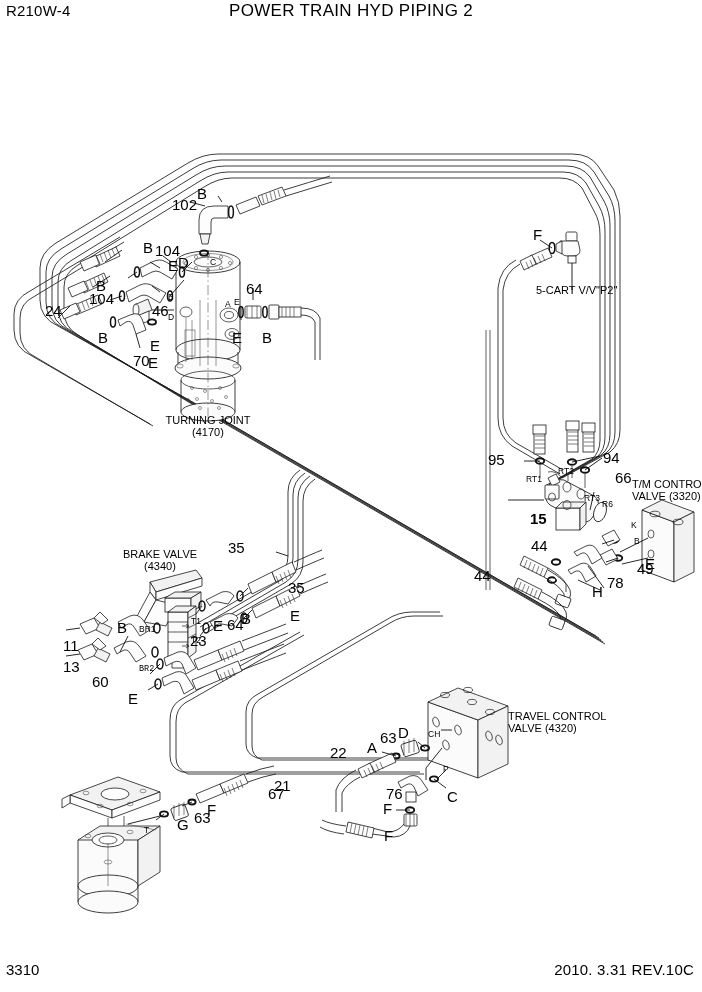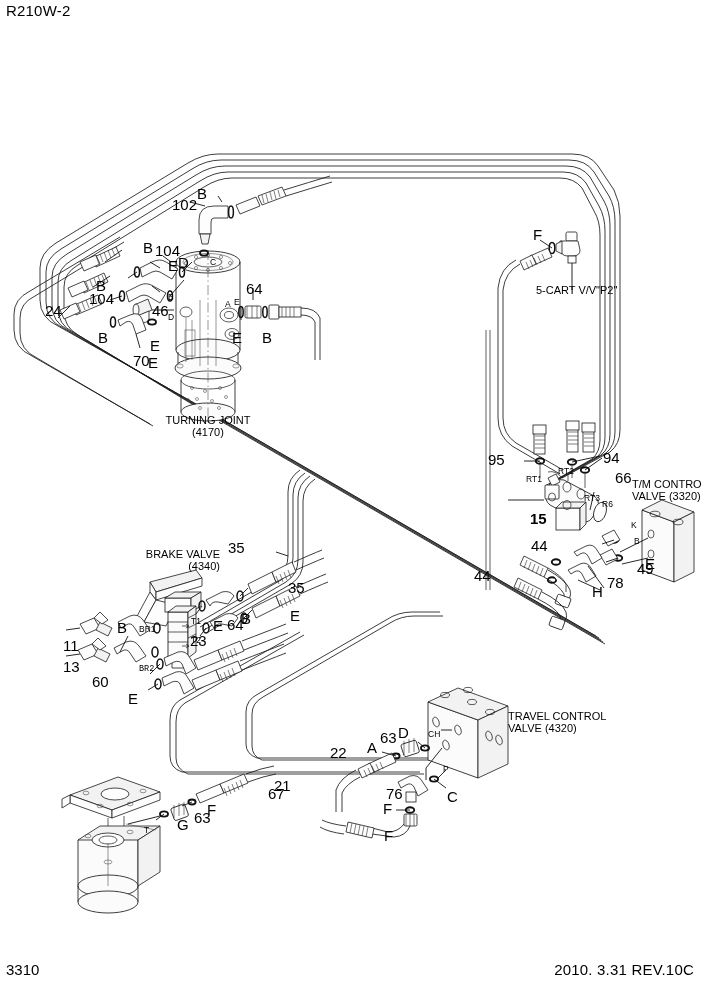--- a/index.html
+++ b/index.html
@@ -39,21 +39,22 @@
   .oringsm{fill:none;stroke:#111;stroke-width:1.5;}
   .hatch{fill:none;stroke:#1a1a1a;stroke-width:.55;}
   .body{fill:#fbfbfb;stroke:#1a1a1a;stroke-width:.85;}
   .faint{fill:none;stroke:#444;stroke-width:.55;}
 </style>
 </head>
 <body>
 
 <div id="sheet">
 
-  <div class="hdr-model">R210W-2</div>
+  <div class="hdr-model">R210W-4</div>
+  <div class="hdr-title">POWER TRAIN HYD PIPING 2</div>
 
   <div class="ftr-page">3310</div>
   <div class="ftr-rev">2010. 3.31  REV.10C</div>
 
   <svg width="702" height="992" viewBox="0 0 702 992" style="position:absolute;left:0;top:0;">
 
     <defs>
       <g id="hoseSeg">
         <rect x="0" y="-3.2" width="22" height="6.4" class="part"></rect>
       </g>
@@ -642,21 +643,21 @@
   <div class="lbl" style="left:607px;top:575px;">78</div>
   <div class="lbl" style="left:592px;top:584px;">H</div>
   <div class="lbl" style="left:531px;top:538px;">44</div>
   <div class="lbl" style="left:474px;top:568px;">44</div>
 
   <div class="cap l" style="left:632px;top:478px;">
     <span>T/M CONTROL</span><br>
     <span>VALVE (3320)</span>
   </div>
 
-  <div class="cap" style="left:100px;top:548px;width:120px;text-align:right;">
+  <div class="cap" style="left:100px;top:548px;width:120px;">
     <span>BRAKE VALVE</span><br>
     <span>(4340)</span>
   </div>
   <div class="lbl" style="left:228px;top:540px;">35</div>
   <div class="lbl" style="left:288px;top:580px;">35</div>
   <div class="lbl" style="left:241px;top:611px;">B</div>
   <div class="lbl" style="left:227px;top:617px;">64</div>
   <div class="lbl" style="left:213px;top:618px;">E</div>
   <div class="lbl" style="left:117px;top:620px;">B</div>
   <div class="lbl xs" style="left:139px;top:625px;">BR1</div>

